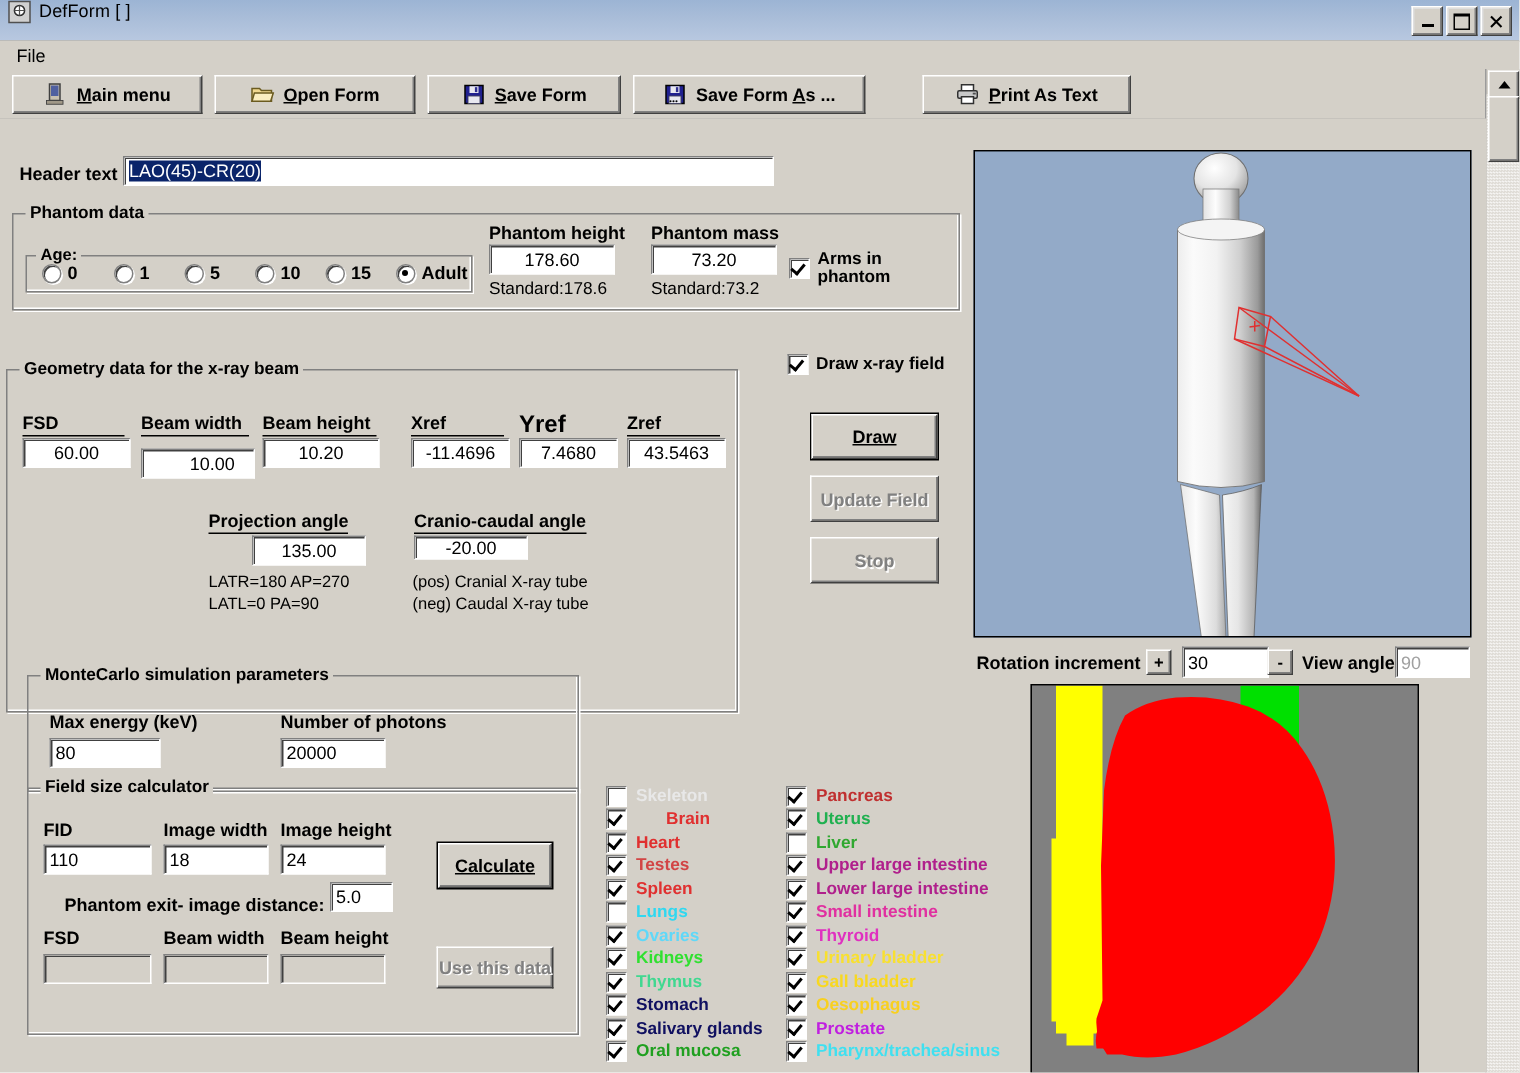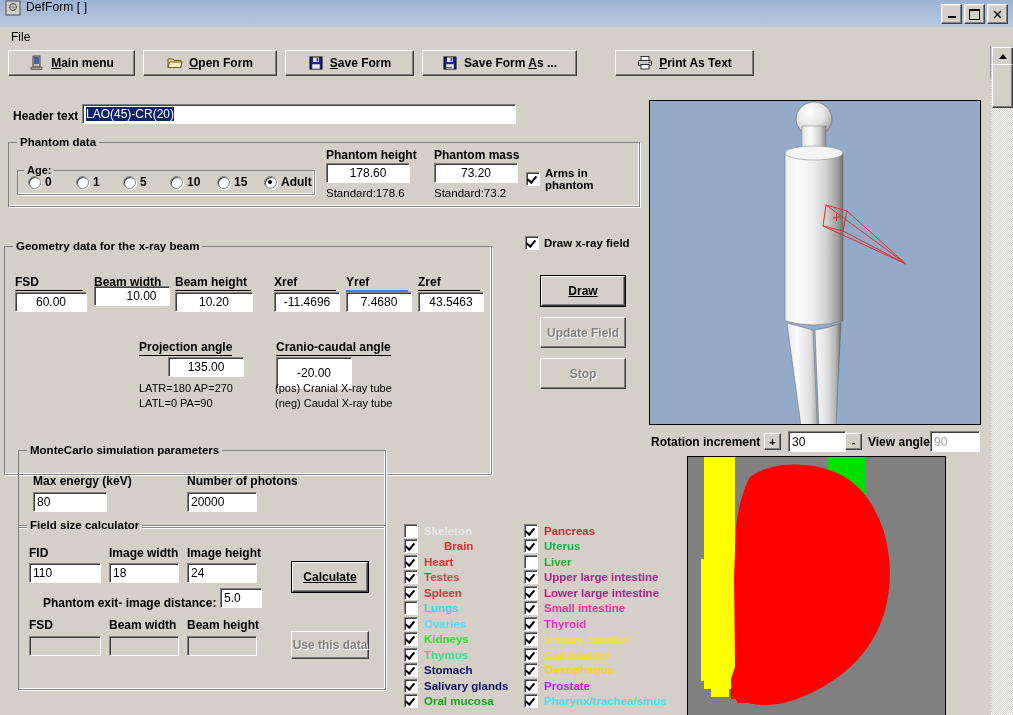--- a/index.html
+++ b/index.html
@@ -360,51 +360,51 @@
 
     <div class="grp" style="left:4px;top:167px;width:486px;height:227px;">
       <div class="grp-title">Geometry data for the x-ray beam</div>
 
       <div class="lbl-bold" style="left:10px;top:28px;font-size:12px;border-bottom:1px solid #000;padding-bottom:1px;width:68px;">FSD</div>
       <div class="tfield center" style="left:10px;top:45px;width:72px;height:20px;">
         <span>60.00</span>
       </div>
 
       <div class="lbl-bold" style="left:89px;top:28px;font-size:12px;border-bottom:1px solid #000;padding-bottom:1px;width:72px;">Beam width</div>
-      <div class="tfield center" style="left:89px;top:39px;width:76px;height:20px;padding-left:19px;">
+      <div class="tfield center" style="left:89px;top:52px;width:76px;height:20px;padding-left:19px;">
         <span>10.00</span>
       </div>
 
       <div class="lbl-bold" style="left:170px;top:28px;font-size:12px;border-bottom:1px solid #000;padding-bottom:1px;width:76px;">Beam height</div>
       <div class="tfield center" style="left:170px;top:45px;width:78px;height:20px;">
         <span>10.20</span>
       </div>
 
       <div class="lbl-bold" style="left:269px;top:28px;font-size:12px;border-bottom:1px solid #000;padding-bottom:1px;width:62px;">Xref</div>
       <div class="tfield center" style="left:269px;top:45px;width:66px;height:20px;">
         <span>-11.4696</span>
       </div>
 
-      <div class="lbl-bold" style="left:341px;top:28px;font-size:12px;border-bottom:6px solid #3b82f6;padding-bottom:1px;width:62px;">Yref</div>
+      <div class="lbl-bold" style="left:341px;top:28px;font-size:16px;border-bottom:6px solid #3b82f6;padding-bottom:1px;width:62px;">Yref</div>
       <div class="tfield center" style="left:341px;top:45px;width:66px;height:20px;">
         <span>7.4680</span>
       </div>
 
       <div class="lbl-bold" style="left:413px;top:28px;font-size:12px;border-bottom:1px solid #000;padding-bottom:1px;width:62px;">Zref</div>
       <div class="tfield center" style="left:413px;top:45px;width:66px;height:20px;">
         <span>43.5463</span>
       </div>
 
       <div class="lbl-bold" style="left:134px;top:93px;font-size:12px;border-bottom:1px solid #000;padding-bottom:1px;">Projection angle</div>
       <div class="tfield center" style="left:163px;top:110px;width:76px;height:20px;">
         <span>135.00</span>
       </div>
 
       <div class="lbl-bold" style="left:271px;top:93px;font-size:12px;border-bottom:1px solid #000;padding-bottom:1px;">Cranio-caudal angle</div>
-      <div class="tfield center" style="left:271px;top:110px;width:76px;height:32px;text-align:right;">
+      <div class="tfield center" style="left:271px;top:110px;width:76px;height:16px;text-align:right;">
         <span>-20.00</span>
       </div>
 
       <div class="lbl-plain" style="left:134px;top:135px;font-size:11px;">LATR=180   AP=270</div>
       <div class="lbl-plain" style="left:134px;top:150px;font-size:11px;">LATL=0        PA=90</div>
       <div class="lbl-plain" style="left:270px;top:135px;font-size:11px;">(pos) Cranial X-ray tube</div>
       <div class="lbl-plain" style="left:270px;top:150px;font-size:11px;">(neg) Caudal X-ray tube</div>
     </div>
 
     <div class="grp" style="left:18px;top:371px;width:366px;height:76px;">

